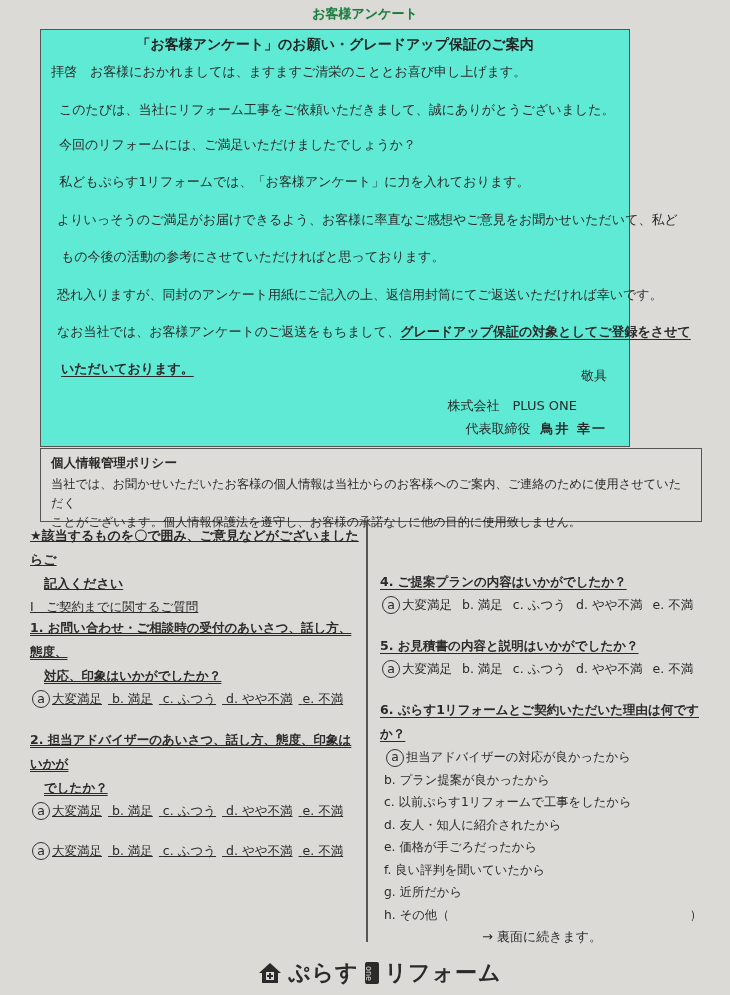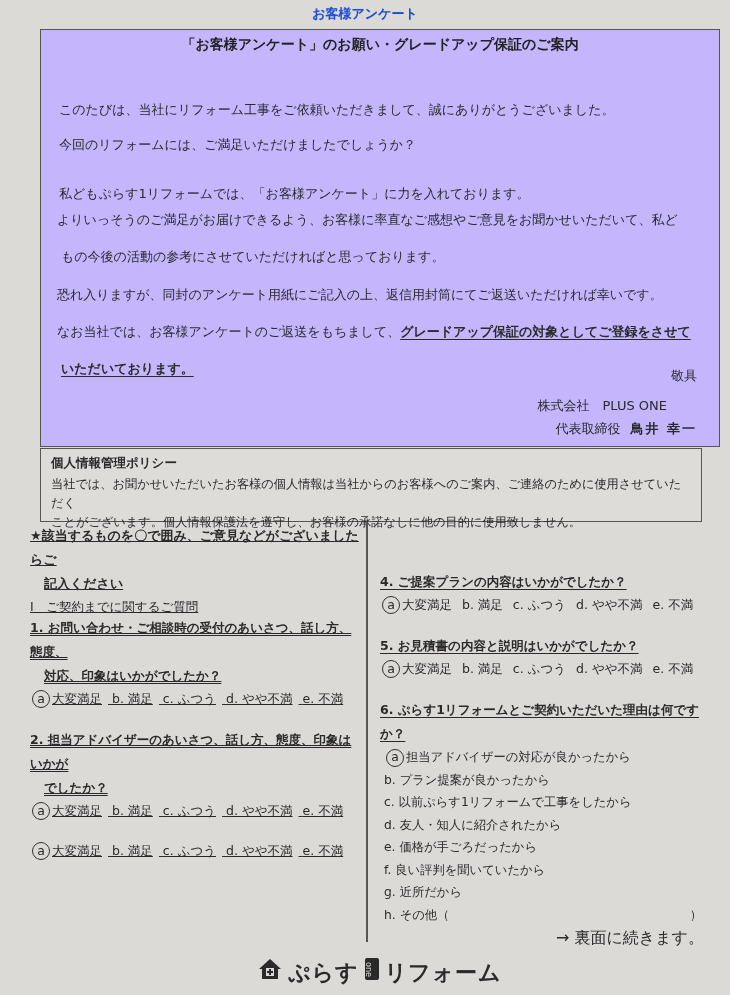--- a/index.html
+++ b/index.html
@@ -5,28 +5,28 @@
     html, body { margin: 0; padding: 0; }
     body {
       width: 730px; height: 995px; overflow: hidden;
       background: #dcdad7;
       font-family: "DejaVu Sans", "Liberation Sans", sans-serif;
       color: #2a2a2a;
       position: relative;
     }
     .page-title {
       position: absolute; left: 0; width: 730px; top: 5px;
-      text-align: center; font-size: 13px; color: #1d4ed8;
+      text-align: center; font-size: 13px; color: #15803d;
       letter-spacing: 0px; font-weight: bold;
       text-shadow: 0 0 1px #bbb;
     }
     .letter-box {
-      position: absolute; left: 40px; top: 29px; width: 680px; height: 418px;
+      position: absolute; left: 40px; top: 29px; width: 590px; height: 418px;
       border: 1.5px solid #555; box-sizing: border-box;
-      background: #c4b5fd;
+      background: #5eead4;
     }
     .letter-heading {
       text-align: center; font-size: 14px; font-weight: bold;
       margin-top: 6px; color: #222;
     }
     .letter-line {
       position: absolute; font-size: 13px; color: #2b2b2b; white-space: nowrap;
     }
     .underline { text-decoration: underline; text-underline-offset: 3px; font-weight: bold; }
     .closing { position: absolute; right: 22px; font-size: 13px; }
@@ -59,43 +59,44 @@
     .q-title .cont { padding-left: 14px; }
     .options { font-size: 12.5px; line-height: 22px; margin-bottom: 18px; white-space: nowrap; }
     .opt { margin-right: 6px; }
     .circled {
       display: inline-block; border: 1.3px solid #333; border-radius: 50%;
       width: 16px; height: 16px; line-height: 15px; text-align: center;
       margin-right: 2px; margin-left: 2px;
     }
     .reason { font-size: 12.3px; line-height: 22.5px; padding-left: 4px; }
     .reason .paren-end { position: absolute; right: 18px; }
-    .continue-note { font-size: 16px; text-align: right; padding-right: 16px; margin-top: 2px; }
+    .continue-note { font-size: 13px; text-align: center; padding-right: 16px; margin-top: 2px; }
 
     .footer-logo {
       position: absolute; left: 258px; top: 958px; height: 30px;
-      display: flex; align-items: flex-start; gap: 6px;
+      display: flex; align-items: center; gap: 6px;
     }
     .logo-text { font-size: 22px; font-weight: bold; color: #2a2a2a; letter-spacing: 1px; }
     .logo-one {
       display: inline-block; width: 14px; height: 22px; background: #2a2a2a;
       color: #dcdad7; font-size: 8px; text-align: center; line-height: 22px;
       writing-mode: vertical-rl; border-radius: 2px; vertical-align: middle;
     }
   </style>
 </head>
 <body>
 
 <div class="page-title">お客様アンケート</div>
 
 <div class="letter-box">
   <div class="letter-heading">「お客様アンケート」のお願い・グレードアップ保証のご案内</div>
+  <div class="letter-line" style="left:10px; top:33px;">拝啓　お客様におかれましては、ますますご清栄のこととお喜び申し上げます。</div>
   <div class="letter-line" style="left:18px; top:71px;">このたびは、当社にリフォーム工事をご依頼いただきまして、誠にありがとうございました。</div>
   <div class="letter-line" style="left:18px; top:106px;">今回のリフォームには、ご満足いただけましたでしょうか？</div>
-  <div class="letter-line" style="left:18px; top:143px;margin-top:12px;">私どもぷらす1リフォームでは、「お客様アンケート」に力を入れております。</div>
+  <div class="letter-line" style="left:18px; top:143px;">私どもぷらす1リフォームでは、「お客様アンケート」に力を入れております。</div>
   <div class="letter-line" style="left:16px; top:181px;">よりいっそうのご満足がお届けできるよう、お客様に率直なご感想やご意見をお聞かせいただいて、私ど</div>
   <div class="letter-line" style="left:20px; top:218px;">もの今後の活動の参考にさせていただければと思っております。</div>
   <div class="letter-line" style="left:16px; top:256px;">恐れ入りますが、同封のアンケート用紙にご記入の上、返信用封筒にてご返送いただければ幸いです。</div>
   <div class="letter-line" style="left:16px; top:293px;">
     <span>なお当社では、お客様アンケートのご返送をもちまして、</span><span class="underline">グレードアップ保証の対象としてご登録をさせて</span>
   </div>
   <div class="letter-line" style="left:20px; top:330px;">
     <span class="underline">いただいております。</span>
   </div>
   <div class="closing" style="top:337px;text-align:right;">敬具</div>

